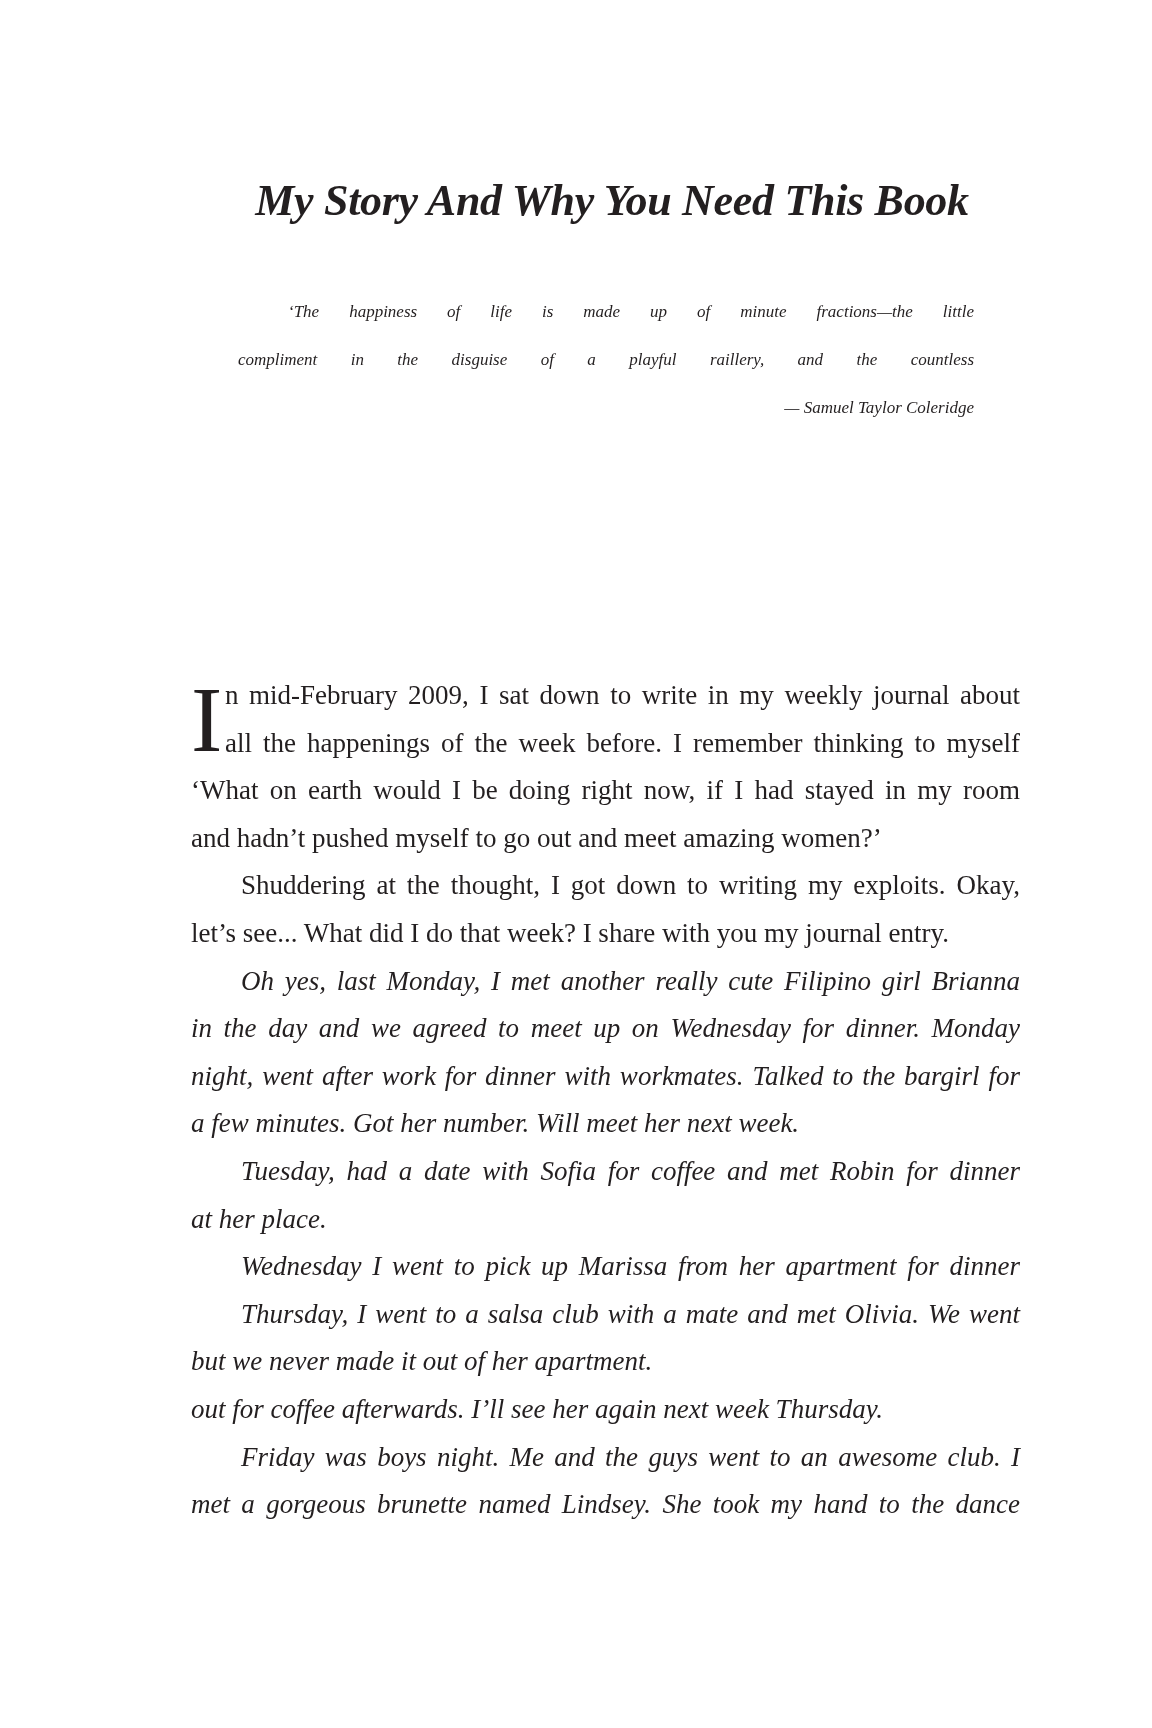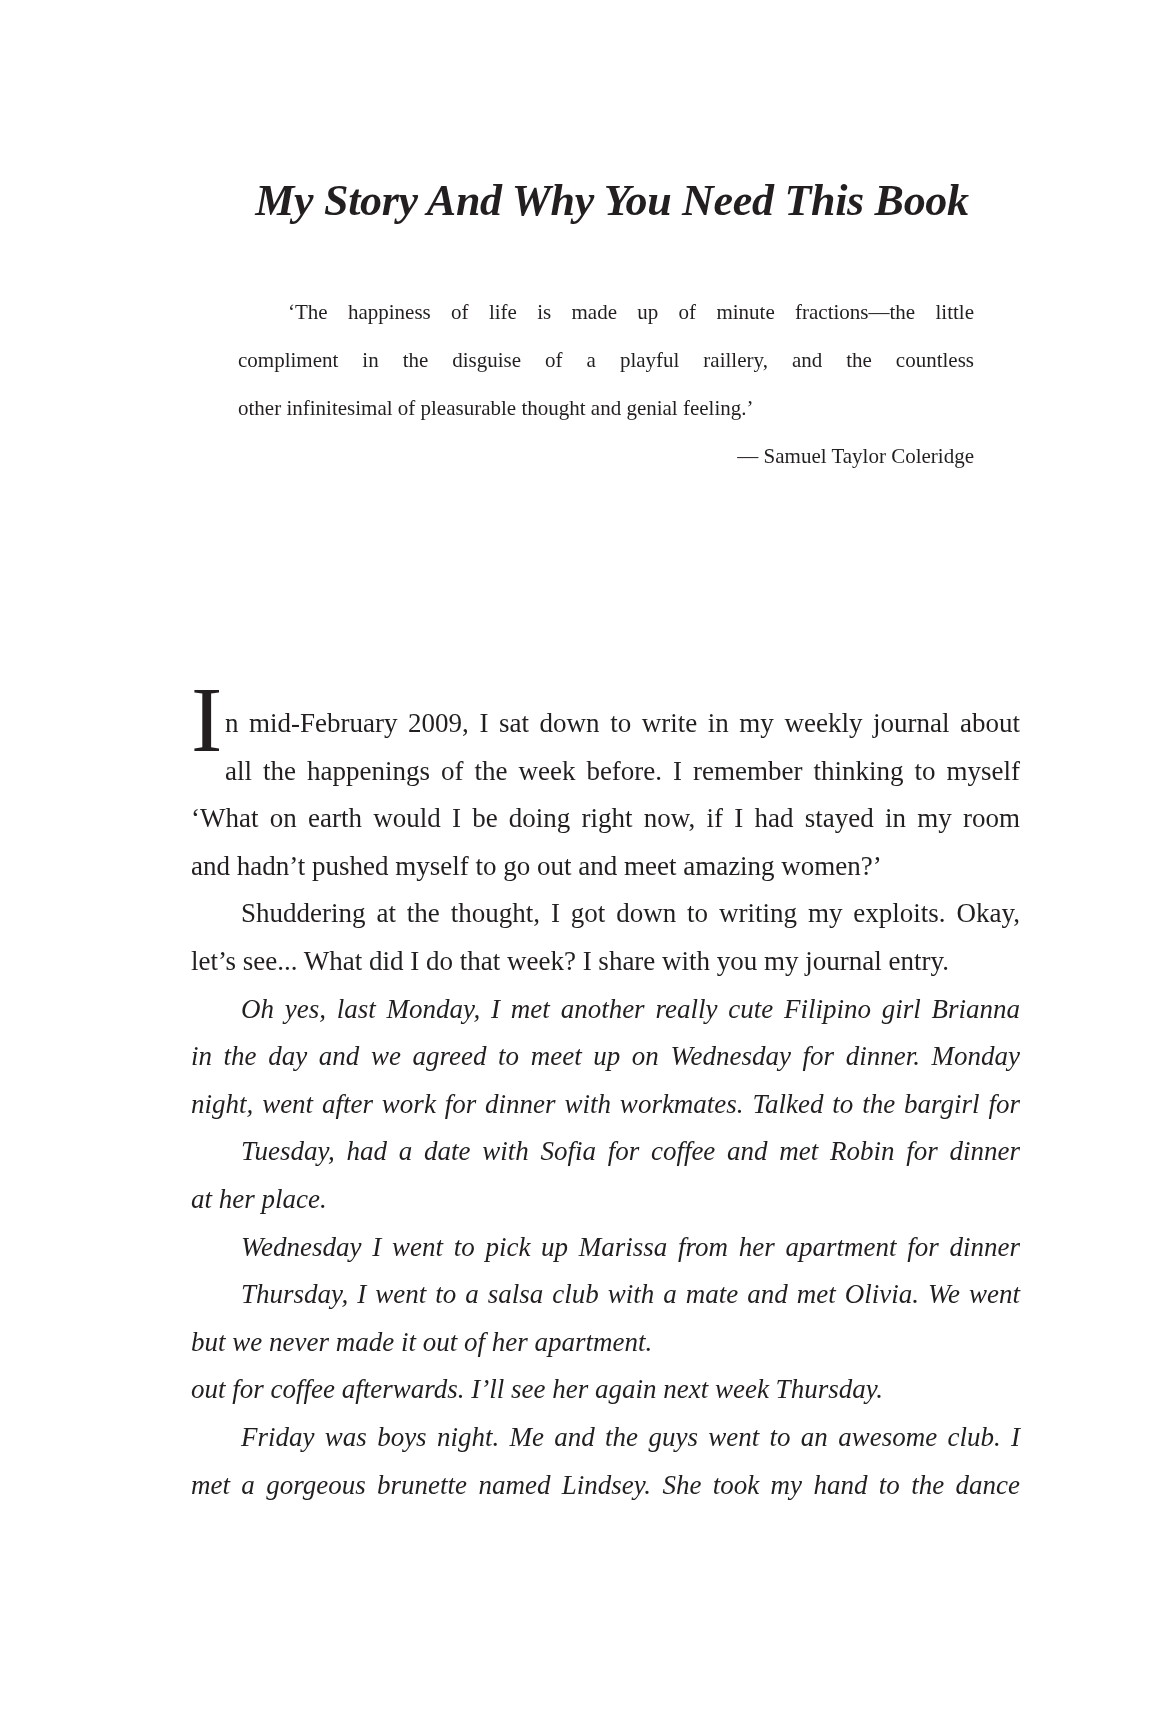--- a/index.html
+++ b/index.html
@@ -6,67 +6,67 @@
   body { width: 1152px; height: 1728px; position: relative; overflow: hidden; color: #231f20; }
   .serif { font-family: "Liberation Serif", "DejaVu Serif", serif; }
   .title {
     position: absolute; left: 0; width: 1152px; top: 144px;
     text-align: center; font-style: italic; font-size: 44px; line-height: 56px;
     letter-spacing: -0.3px;
     padding-left: 36px;
   }
   .epigraph {
     position: absolute; left: 238px; width: 736px; top: 288px;
-    font-size: 21px;
+    font-style: italic; font-size: 17px;
   }
   .epigraph .line { height: 48px; line-height: 48px; white-space: nowrap; text-align: justify; text-align-last: justify; }
   .epigraph .line.first { padding-left: 50px; }
   .epigraph .line.last { text-align-last: left; }
   .epigraph .attrib { text-align: center; text-align-last: right; height: 48px; line-height: 48px; }
   .body {
-    position: absolute; left: 191px; width: 829px; top: 700px;
+    position: absolute; left: 191px; width: 829px; top: 672px;
     font-size: 27px;
   }
   .body .line { height: 47.6px; line-height: 47.6px; white-space: nowrap; text-align: justify; text-align-last: justify; }
   .body .line.ind { padding-left: 50px; }
   .body .line.end { text-align-last: left; font-family: Liberation Serif, serif; }
   .body .line.drop { padding-left: 34px; }
   .body .it { font-style: italic; }
   .dropcap {
     position: absolute; left: 191px; top: 674px;
     font-size: 94px; line-height: 90px; height: 92px; overflow: visible;
   }
 </style>
 </head>
 <body>
 
 <h1 class="title serif">My Story And Why You Need This Book</h1>
 
 <div class="epigraph serif">
   <div class="line first">‘The happiness of life is made up of minute fractions—the little</div>
   <div class="line">compliment in the disguise of a playful raillery, and the countless</div>
-  <div class="line last">other infinitesimal of pleasurable thought and genial feeling.’</div>
   <div class="attrib">— Samuel Taylor Coleridge</div>
 </div>
 
 <div class="dropcap serif">I</div>
 
 <div class="body serif">
 
   <div class="line drop">n mid-February 2009, I sat down to write in my weekly journal about</div>
   <div class="line drop">all the happenings of the week before.  I remember thinking  to myself</div>
   <div class="line">‘What on earth would I be doing right now, if I had stayed in my room</div>
   <div class="line end">and hadn’t pushed myself to go out and meet amazing women?’</div>
 
   <div class="line ind">Shuddering at the thought, I got down to writing my exploits. Okay,</div>
   <div class="line end">let’s see... What did I do that week? I share with you my journal entry.</div>
 
   <div class="line ind it">Oh yes, last Monday, I met another really cute Filipino girl Brianna</div>
   <div class="line it">in the day and we agreed to meet up on Wednesday for dinner. Monday</div>
   <div class="line it">night, went after work for dinner with workmates. Talked to the bargirl for</div>
+  <div class="line end it">a few minutes. Got her number. Will meet her next week.</div>
 
   <div class="line ind it">Tuesday, had a date with Sofia for coffee and met Robin for dinner</div>
   <div class="line end it">at her place.</div>
 
   <div class="line ind it">Wednesday I went to pick up Marissa from her apartment for dinner</div>
   <div class="line ind it">Thursday, I went to a salsa club with a mate and met Olivia. We went</div>
 
   <div class="line end it">but we never made it out of her apartment.</div>
   <div class="line end it">out for coffee afterwards. I’ll see her again next week Thursday.</div>
 

